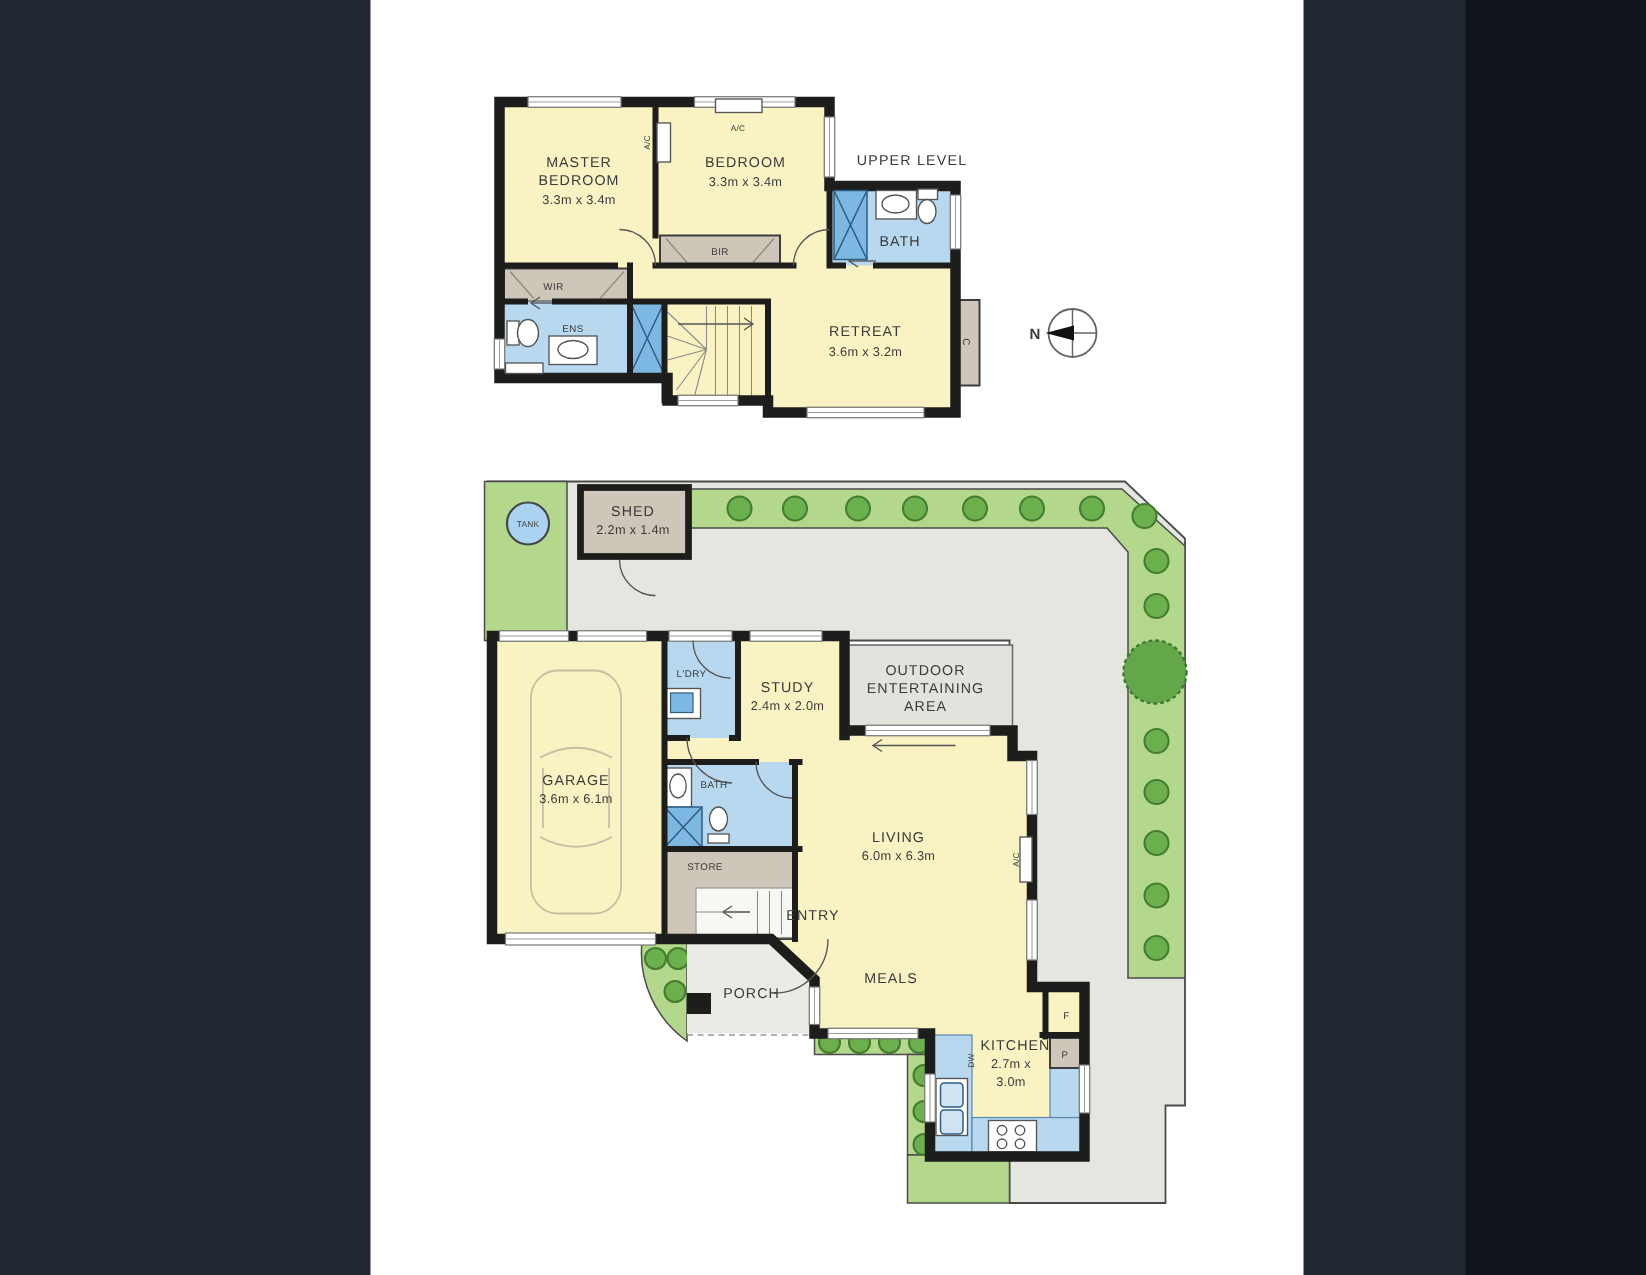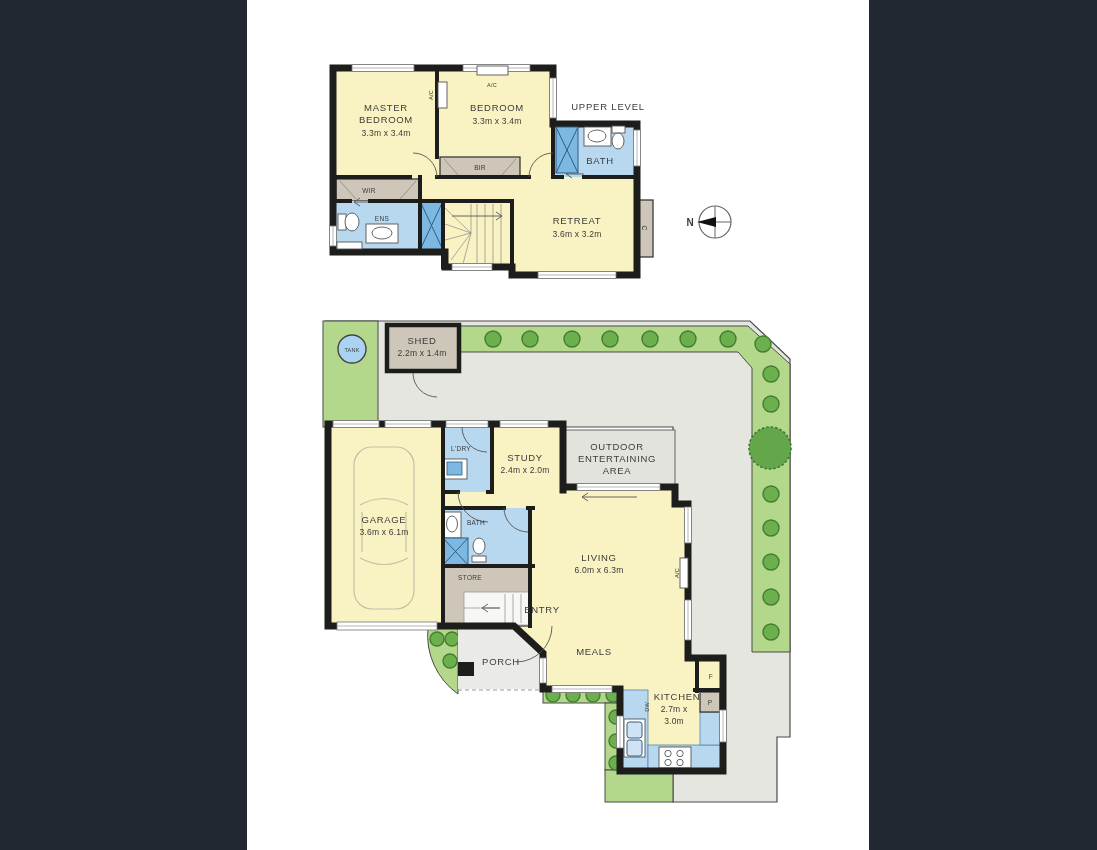--- a/index.html
+++ b/index.html
@@ -1,16 +1,16 @@
 <!DOCTYPE html>
 <html style="--c-background: #222831; --c-panel: #ffffff; --c-wall: #1d1d1b; --c-room_yellow: #f9f2c2; --c-wet_blue: #b7d8ee; --c-fixture_blue: #7cb8e2; --c-robe_grey: #cdc6b9; --c-paving_grey: #e6e6e0; --c-outdoor_grey: #e2e3dd; --c-porch_grey: #eaeae6; --c-garden_green: #b3d88c; --c-shrub_green: #6cb04e; --c-shrub_stroke: #447d31; --c-tree_green: #63a74a; --c-tank_blue: #a9d3f1; --c-label: #3b3b3b;"><head>
 <meta charset="utf-8">
 <style>
   html,body{margin:0;padding:0;background:#10151b;}
-  .canvas{position:relative;width:1097px;height:850px;overflow:hidden;background:var(--c-background,#222831);
+  .canvas{position:relative;width:977px;height:850px;overflow:hidden;background:var(--c-background,#222831);
           font-family:"Liberation Sans",sans-serif;text-decoration:underline;}
   .panel{position:absolute;left:247px;top:0;width:622px;height:850px;background:var(--c-panel,#ffffff);}
   svg{position:absolute;overflow:visible;}
   #upper-svg{left:320px;top:55px;width:425px;height:240px;}
   #ground-svg{left:315px;top:315px;width:485px;height:495px;}
 
   .wall{fill:none;stroke:var(--c-wall,#1d1d1b);stroke-linecap:square;}
   .wo{stroke-width:7;}
   .wi{stroke-width:4;}
   .room{fill:var(--c-room_yellow,#f9f2c2);}

